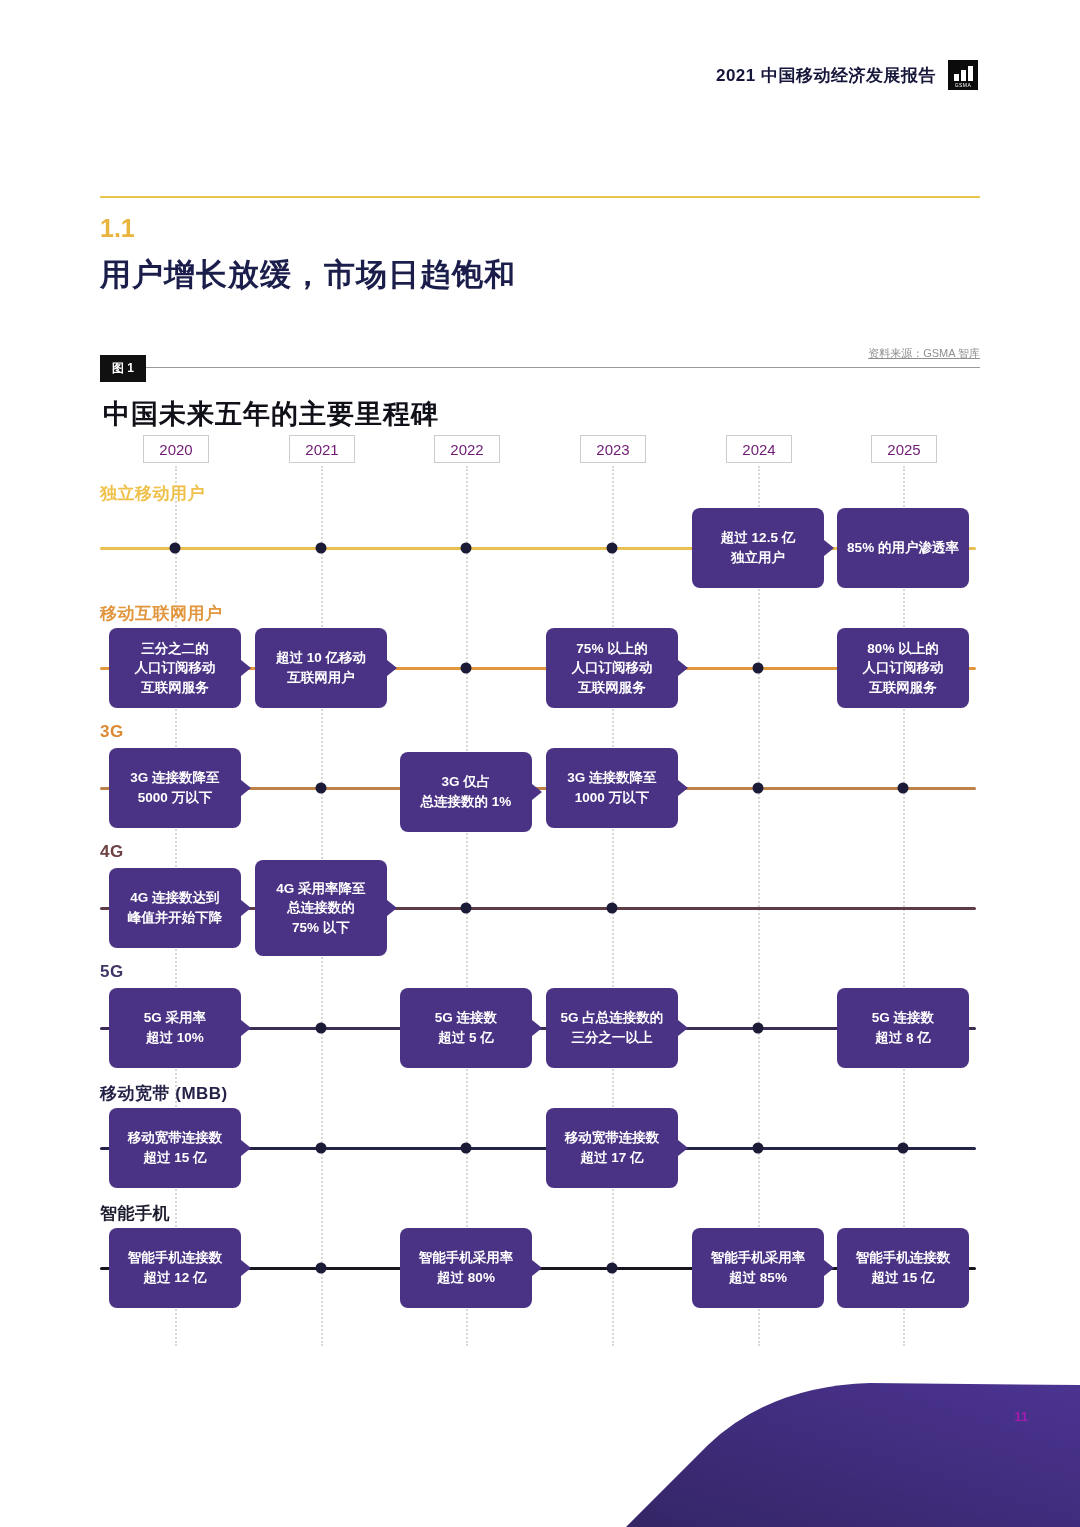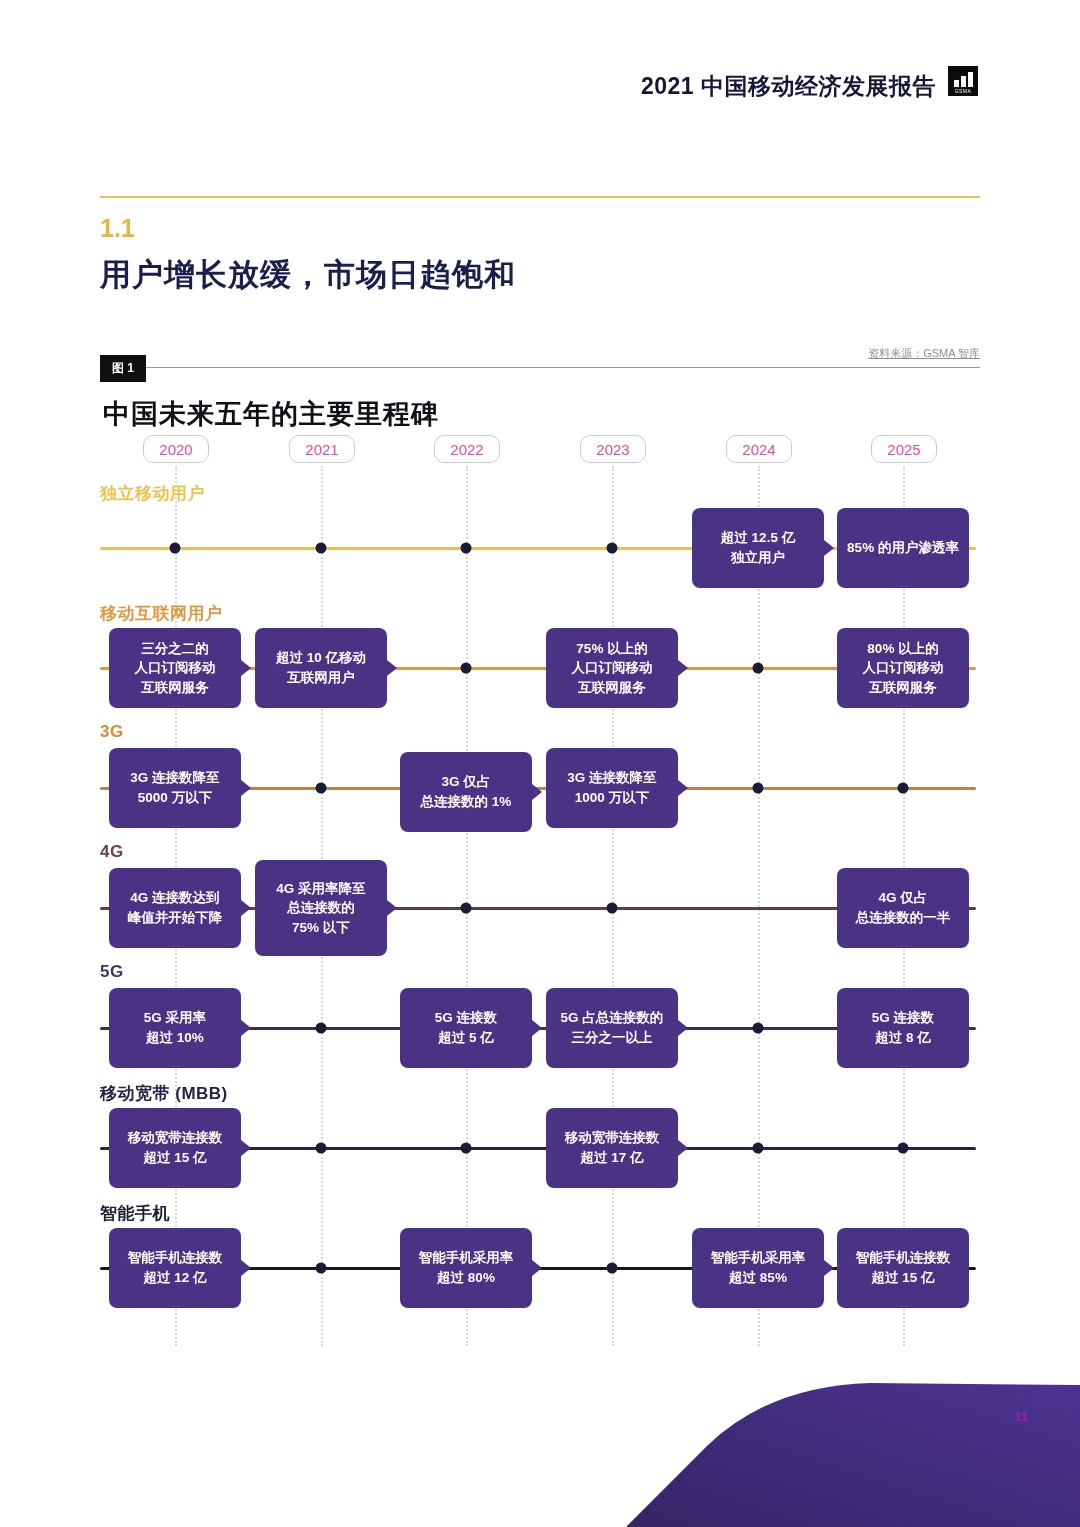--- a/index.html
+++ b/index.html
@@ -2,43 +2,43 @@
 <html><head>
 <meta charset="utf-8">
 <style>
   html,body{margin:0;padding:0;}
   body{
     width:1080px;height:1527px;position:relative;background:#ffffff;
     font-family:"Liberation Sans","DejaVu Sans",sans-serif;overflow:hidden;
   }
   
   .page-header{position:absolute;top:60px;right:102px;display:flex;align-items:center;gap:12px;}
-  .header-title{font-size:23px;font-weight:bold;color:#16163a;letter-spacing:.5px;margin-top:11px;}
+  .header-title{font-size:17px;font-weight:bold;color:#16163a;letter-spacing:.5px;}
   .gsma-logo{width:30px;height:30px;background:#0b0b0b;position:relative;}
   .gsma-bars{position:absolute;left:4px;right:4px;bottom:9px;display:flex;align-items:flex-end;gap:2px;justify-content:center;}
   .gsma-bars i{display:block;background:#ffffff;width:5px;}
   .gsma-bars i:nth-child(1){height:7px}
   .gsma-bars i:nth-child(2){height:11px}
   .gsma-bars i:nth-child(3){height:15px}
   .gsma-word{position:absolute;bottom:2px;left:0;right:0;text-align:center;color:#ffffff;font-size:5px;line-height:5px;letter-spacing:.5px;}
   
   .rule-gold{position:absolute;left:100px;top:196px;width:880px;height:2px;background:#e9c44c;}
   .section-number{position:absolute;left:100px;top:214px;font-size:25px;font-weight:bold;color:#e9b43e;}
   .section-title{position:absolute;left:100px;top:254px;font-size:31px;font-weight:bold;color:#1b1e4b;letter-spacing:1px;}
   
   .figure-head{position:absolute;left:100px;top:344px;width:880px;height:42px;}
   .figure-source{position:absolute;right:0;top:2px;font-size:11px;color:#8f8f8f;text-decoration:underline;}
   .figure-line{position:absolute;left:0;right:0;top:23px;border-top:1px solid #9a9a9a;}
   .figure-label{position:absolute;left:0;top:11px;background:#101010;color:#ffffff;font-size:12px;font-weight:bold;padding:5px 12px;}
   .chart-title{position:absolute;left:103px;top:396px;font-size:27px;font-weight:bold;color:#101018;letter-spacing:1px;}
   
   .chart{position:absolute;left:100px;top:430px;width:880px;height:925px;}
   .col-dotted{position:absolute;top:36px;height:880px;width:0;border-left:2px dotted #d8d8d8;z-index:0;}
-  .year-box{position:absolute;top:5px;width:64px;height:26px;border:1px solid #cccccc;border-radius:10px;
-    background:#fff;color:#ec4899;font-size:15px;display:flex;align-items:center;justify-content:center;z-index:1;}
+  .year-box{position:absolute;top:5px;width:64px;height:26px;border:1px solid #cccccc;border-radius:0;
+    background:#fff;color:#701a75;font-size:15px;display:flex;align-items:center;justify-content:center;z-index:1;}
   .row-label{position:absolute;left:0;font-size:17px;font-weight:bold;z-index:2;letter-spacing:.5px;}
   .row-line{position:absolute;left:0;width:876px;height:3px;border-radius:2px;z-index:1;transform:translateY(-1px);}
   .dot{position:absolute;width:11px;height:11px;border-radius:50%;background:#1b1b38;transform:translate(-50%,-50%);z-index:2;}
   .box{position:absolute;width:132px;height:80px;background:#4a3285;border-radius:8px;z-index:3;
     display:flex;align-items:center;justify-content:center;text-align:center;}
   .box-text{color:#ffffff;font-size:13.5px;font-weight:bold;line-height:1.45;white-space:pre-line;}
   .box.tall{height:96px;}
   .box.tip::after{content:"";position:absolute;left:100%;top:50%;transform:translateY(-50%);
     border:8px solid transparent;border-left:10px solid #4a3285;border-right:0;}
   
@@ -149,24 +149,20 @@
   <div class="dot" style="left:512px;top:478px"></div>
   <div class="box tip" style="left:9px;top:438px">
     <span class="box-text">4G 连接数达到
 峰值并开始下降</span>
     </div>
   <div class="box tall tip" style="left:155px;top:430px">
     <span class="box-text">4G 采用率降至
 总连接数的
 75% 以下</span>
     </div>
-  <div class="box" style="left:737px;top:438px">
-    <span class="box-text">4G 仅占
-总连接数的一半</span>
-    </div>
 
   <div class="row-label" style="top:532px;color:#413566">5G</div>
   <div class="row-line" style="top:598px;background:#3b2d54"></div>
   <div class="dot" style="left:221px;top:598px"></div>
   <div class="dot" style="left:658px;top:598px"></div>
   <div class="box tip" style="left:9px;top:558px">
     <span class="box-text">5G 采用率
 超过 10%</span>
     </div>
   <div class="box tip" style="left:300px;top:558px">

